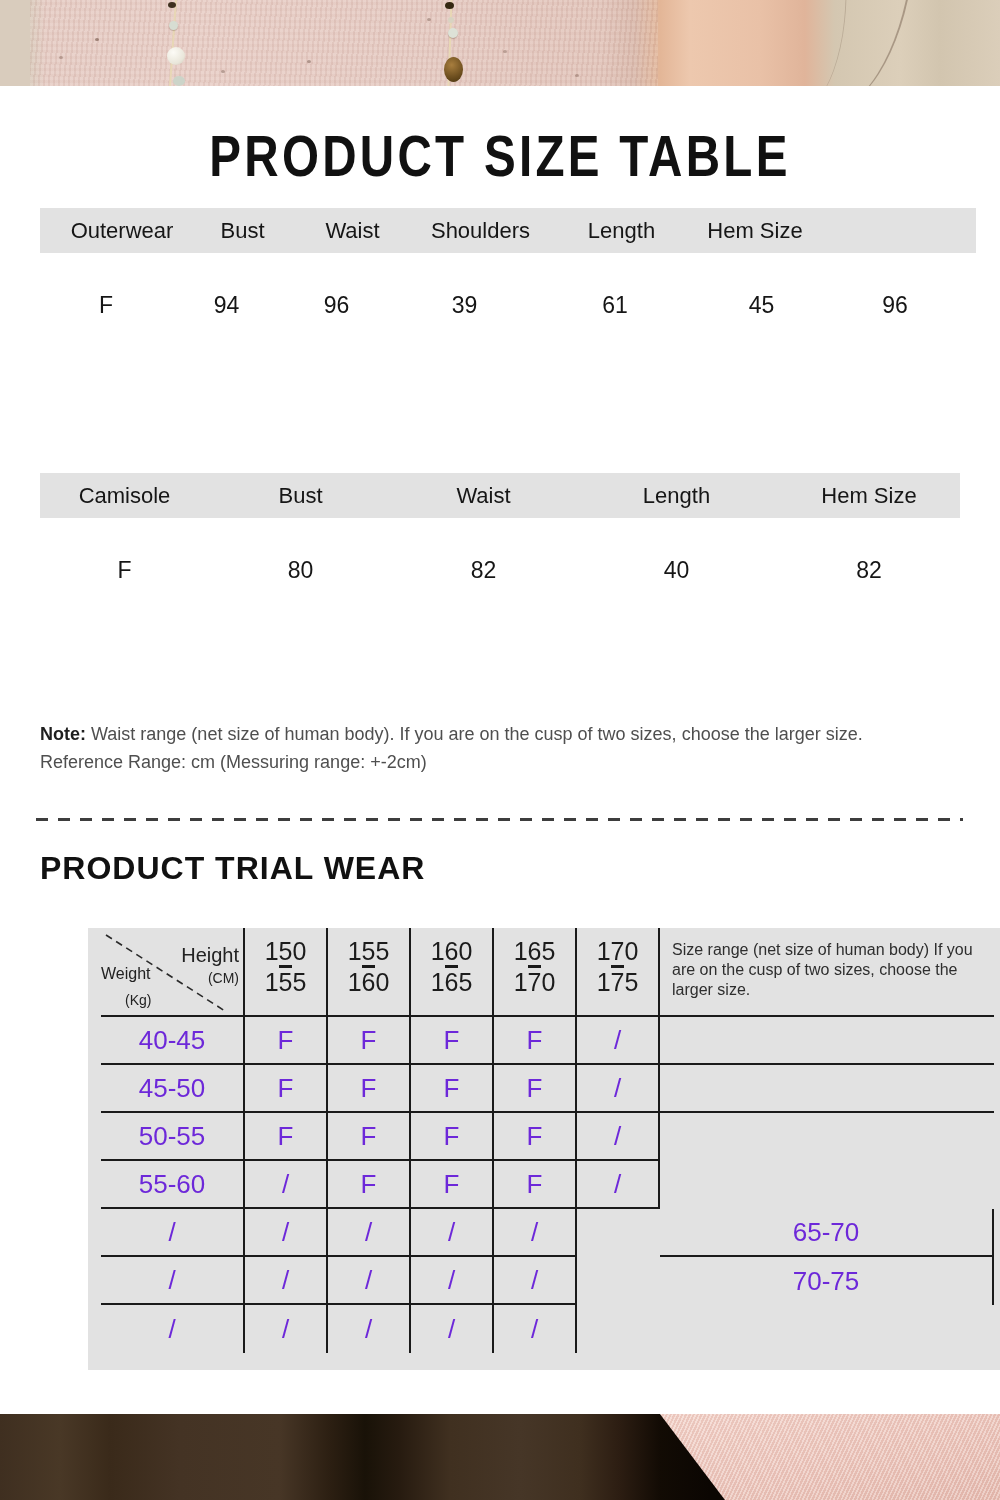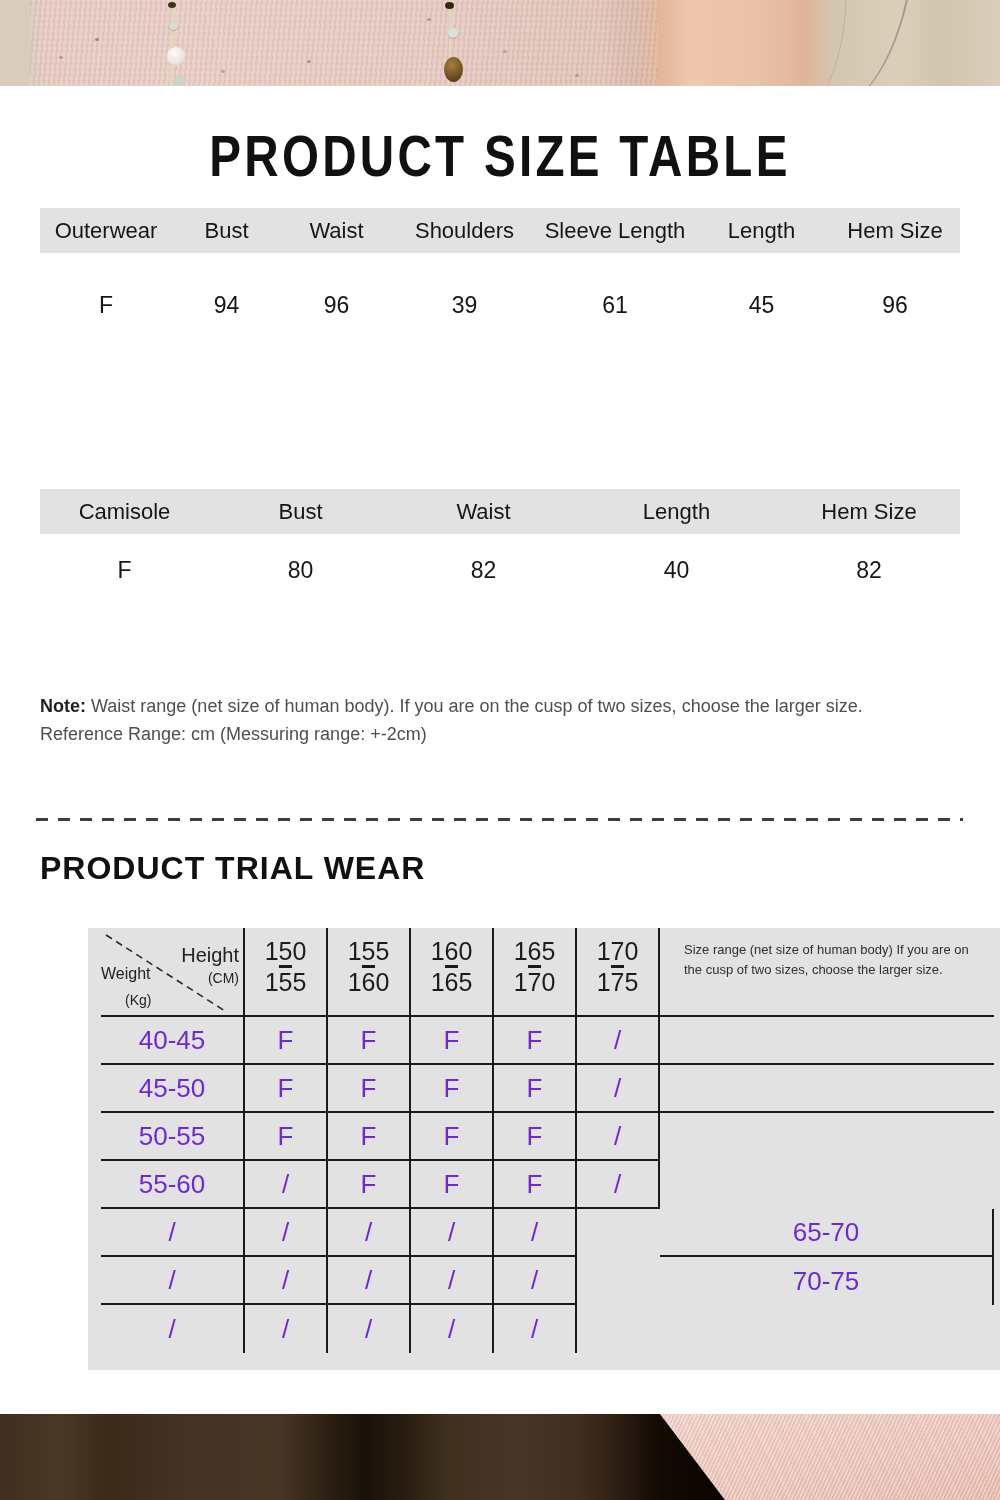--- a/index.html
+++ b/index.html
@@ -38,27 +38,27 @@
   
   .title-main{position:absolute;top:122px;left:0;width:1000px;margin:0;text-align:center;
     font-size:58px;font-weight:bold;letter-spacing:4px;transform:scaleX(.82);color:#111;}
   .title-trial{position:absolute;top:850px;left:40px;margin:0;font-size:32px;font-weight:bold;
     letter-spacing:1px;color:#111;}
 
   
   .flat{position:absolute;left:40px;width:920px;display:flex;}
   .flat-head{height:45px;background:var(--hdr);}
   .flat-row{height:46px;}
-  .head-outerwear{top:208px;} .row-outerwear{top:282px;}
-  .head-camisole{top:473px;margin-top:16px;}  .row-camisole{top:547px;}
+  .head-outerwear{top:208px;padding-left:16px;} .row-outerwear{top:282px;}
+  .head-camisole{top:473px;}  .row-camisole{top:547px;}
   .fcell{display:flex;align-items:center;justify-content:center;font-size:22px;color:#161616;box-sizing:border-box;}
   .flat-row .fcell{font-size:23px;}
 
   
-  .note-block{position:absolute;left:40px;top:692px;font-size:18px;line-height:28px;color:#4f4f4f;}
+  .note-block{position:absolute;left:40px;top:720px;font-size:18px;line-height:28px;color:#4f4f4f;}
   .note-bold{font-weight:bold;color:#1f1f1f;}
 
   
   .dashes{position:absolute;left:36px;top:818px;width:927px;height:3px;
     background:repeating-linear-gradient(90deg,#3d3d3d 0 12px,transparent 12px 22px);}
 
   
   .trial{position:absolute;left:40px;top:928px;width:920px;height:442px;background:var(--hdr);box-sizing:border-box;margin-left:48px;}
   .tgrid{margin-left:13px;width:893px;display:grid;
     grid-template-columns:144px repeat(5,83px) 334px;
@@ -69,21 +69,21 @@
   .diag{grid-row:1;grid-column:1;position:relative;display:block;}
   .diag svg{position:absolute;left:0;top:0;}
   .ax{position:absolute;color:#222;}
   .ax-height{top:16px;right:4px;font-size:20px;}
   .ax-cm{top:42px;right:4px;font-size:14px;}
   .ax-weight{top:37px;left:0;font-size:16px;}
   .ax-kg{top:64px;left:24px;font-size:14px;}
   .hhead{flex-direction:column;justify-content:flex-start;padding-top:12px;font-size:25px;line-height:22px;color:#1c1c1c;}
   .dash{display:block;width:13px;height:2.5px;background:#1a1a1a;margin:3px auto;}
   .notes-cell{grid-row:1;grid-column:7;align-items:flex-start;justify-content:flex-start;
-    padding:12px 4px 0 24px;font-size:13px;line-height:20px;color:#2e2e2e;text-align:left;}
+    padding:12px 4px 0 12px;font-size:16px;line-height:20px;color:#2e2e2e;text-align:left;}
   .wlabel,.tval{font-size:26px;color:#6d28d9;}
 
   
   .photo-bottom{position:absolute;top:1414px;left:0;width:1000px;height:86px;overflow:hidden;
     background:linear-gradient(90deg,#3f2f20 0%,#493826 6%,#3a2a1a 11%,#443324 18%,#473626 28%,
       #2c1f12 33%,#191208 36.5%,#271b10 40%,#403020 45%,#463627 52%,#3f2f1f 58%,
       #2c1d12 62%,#120b04 66%,#0b0602 71%,#0d0703 100%);}
   .pink-sleeve{position:absolute;inset:0;clip-path:polygon(66% 0,100% 0,100% 100%,72.5% 100%);
     background:linear-gradient(165deg,#f8e2da 0%,#f4d5cc 45%,#ecc6bc 80%,#e6bcb1 100%);}
   .pink-sleeve::after{content:"";position:absolute;inset:0;
@@ -111,21 +111,20 @@
     <div class="hair hair-2"></div>
   </div>
 
   <h1 class="title-main">PRODUCT SIZE TABLE</h1>
 
   <div class="flat flat-head head-outerwear">
       <div class="fcell" style="width: 132px;">Outerwear</div>
       <div class="fcell" style="width: 109px;">Bust</div>
       <div class="fcell" style="width: 111px;">Waist</div>
       <div class="fcell" style="width: 145px;">Shoulders</div>
-      <div class="fcell" style="width: 156px;">Sleeve Length</div>
       <div class="fcell" style="width: 137px;">Length</div>
       <div class="fcell" style="width: 130px;">Hem Size</div>
     </div>
   <div class="flat flat-row row-outerwear">
       <div class="fcell" style="width: 132px;">F</div>
       <div class="fcell" style="width: 109px;">94</div>
       <div class="fcell" style="width: 111px;">96</div>
       <div class="fcell" style="width: 145px;">39</div>
       <div class="fcell" style="width: 156px;">61</div>
       <div class="fcell" style="width: 137px;">45</div>

